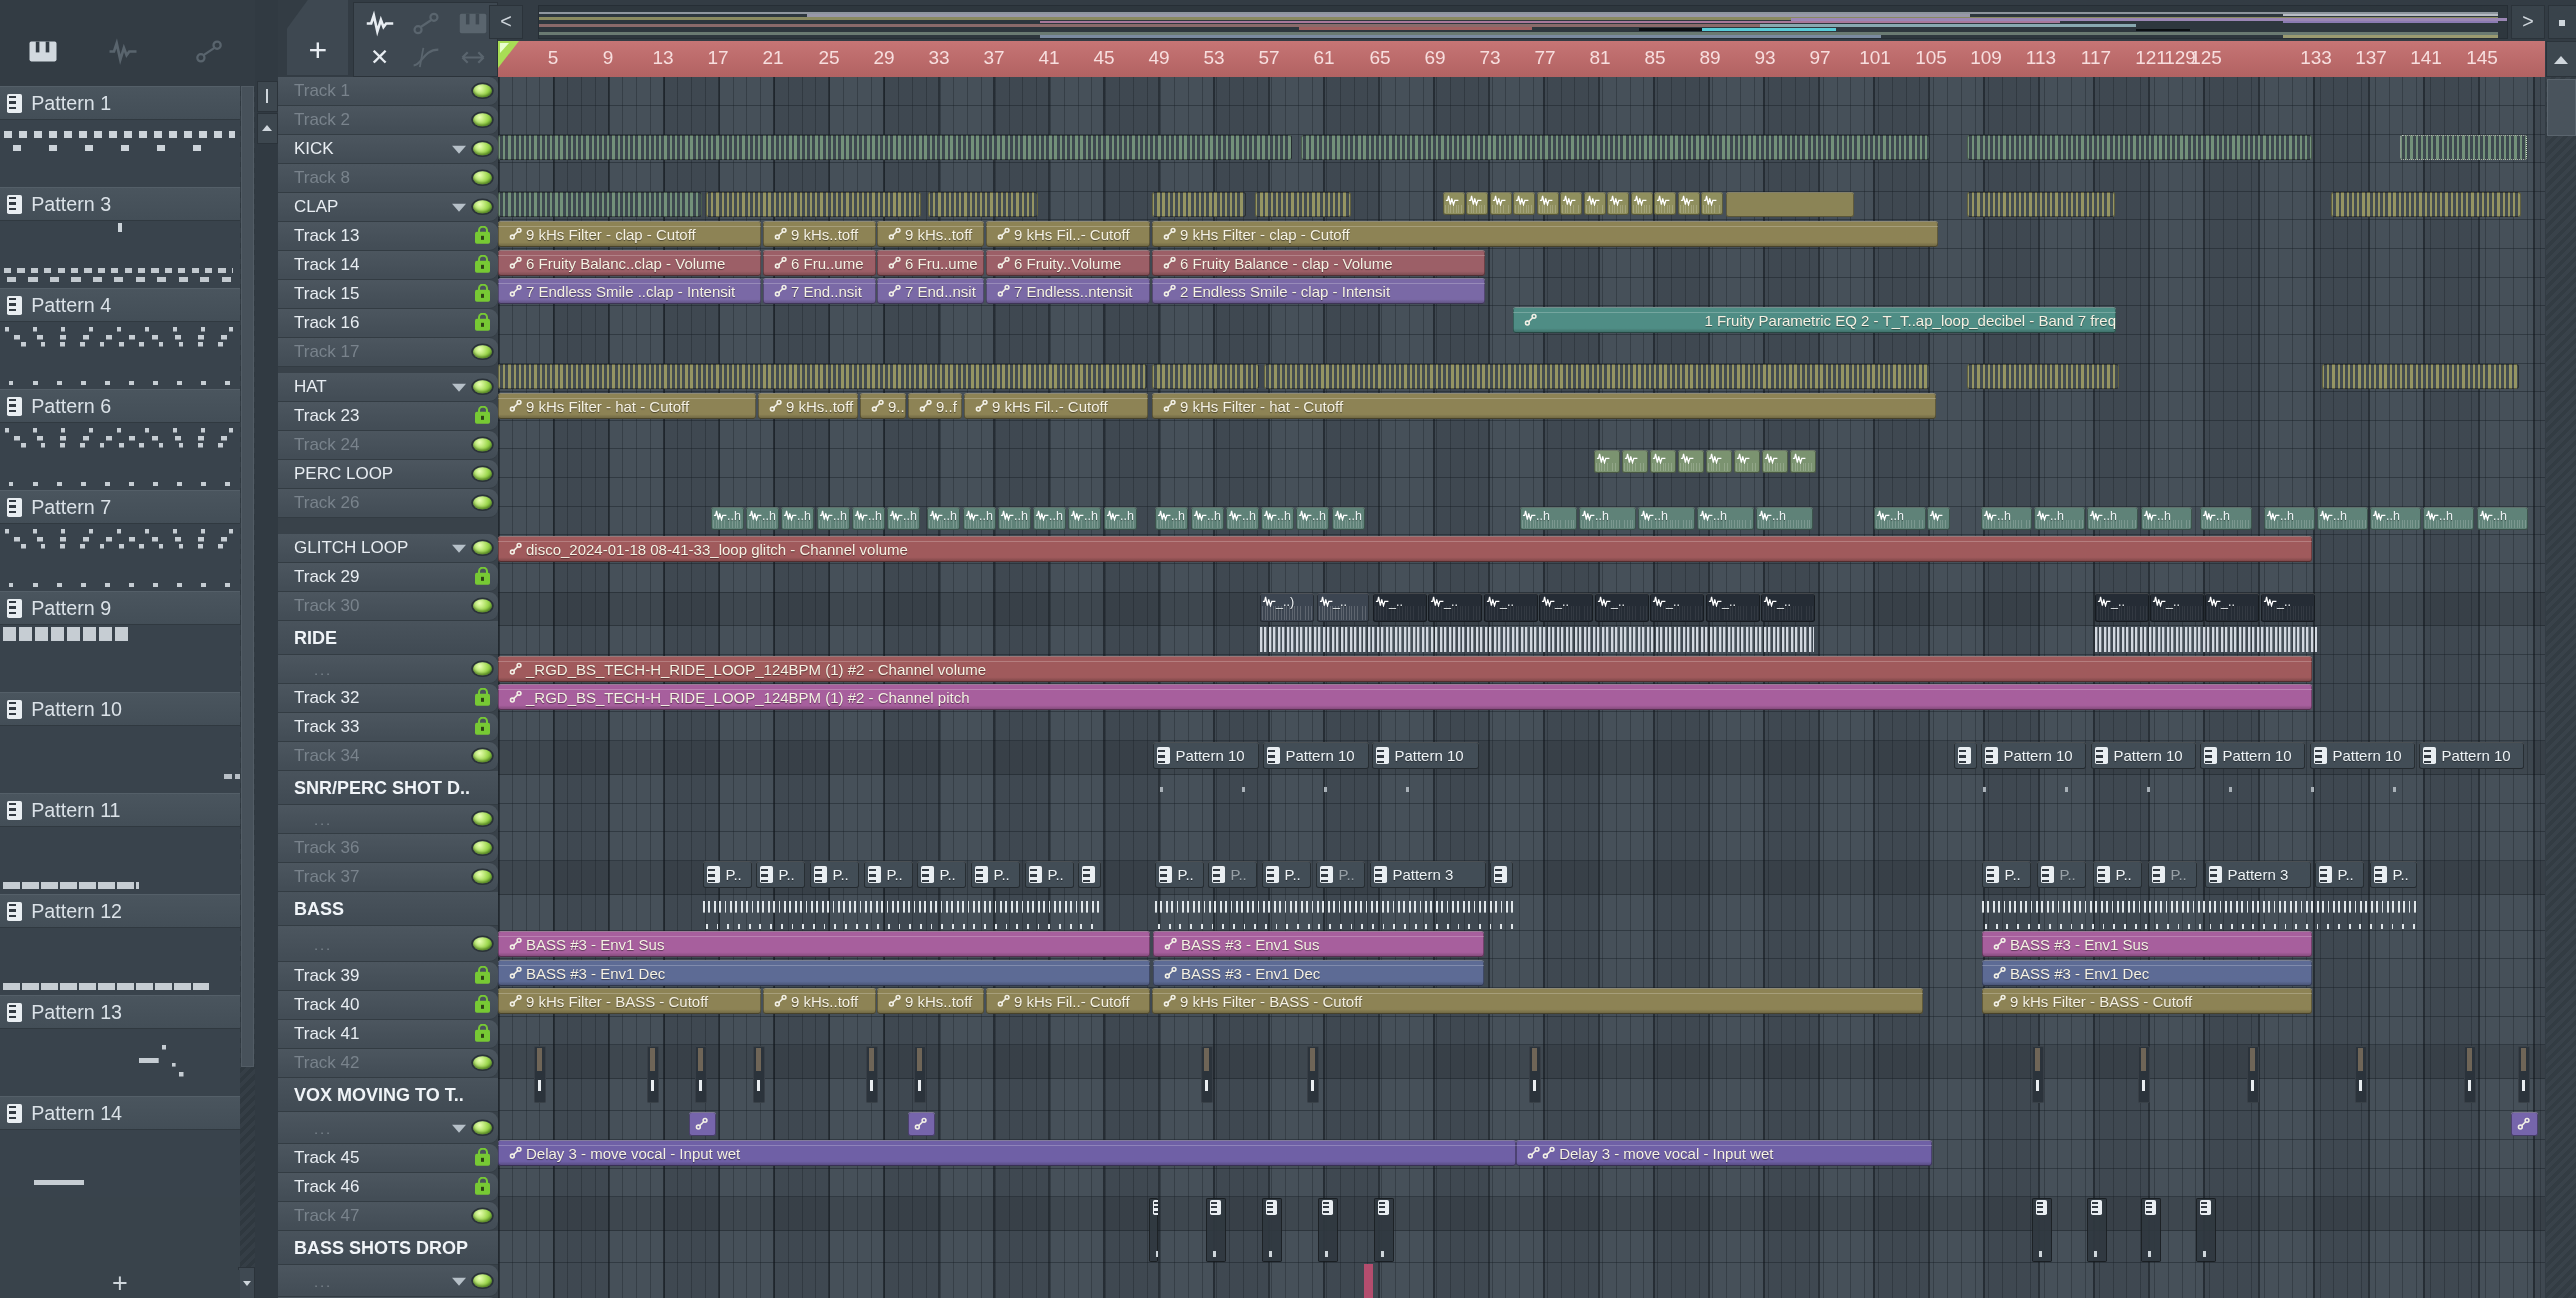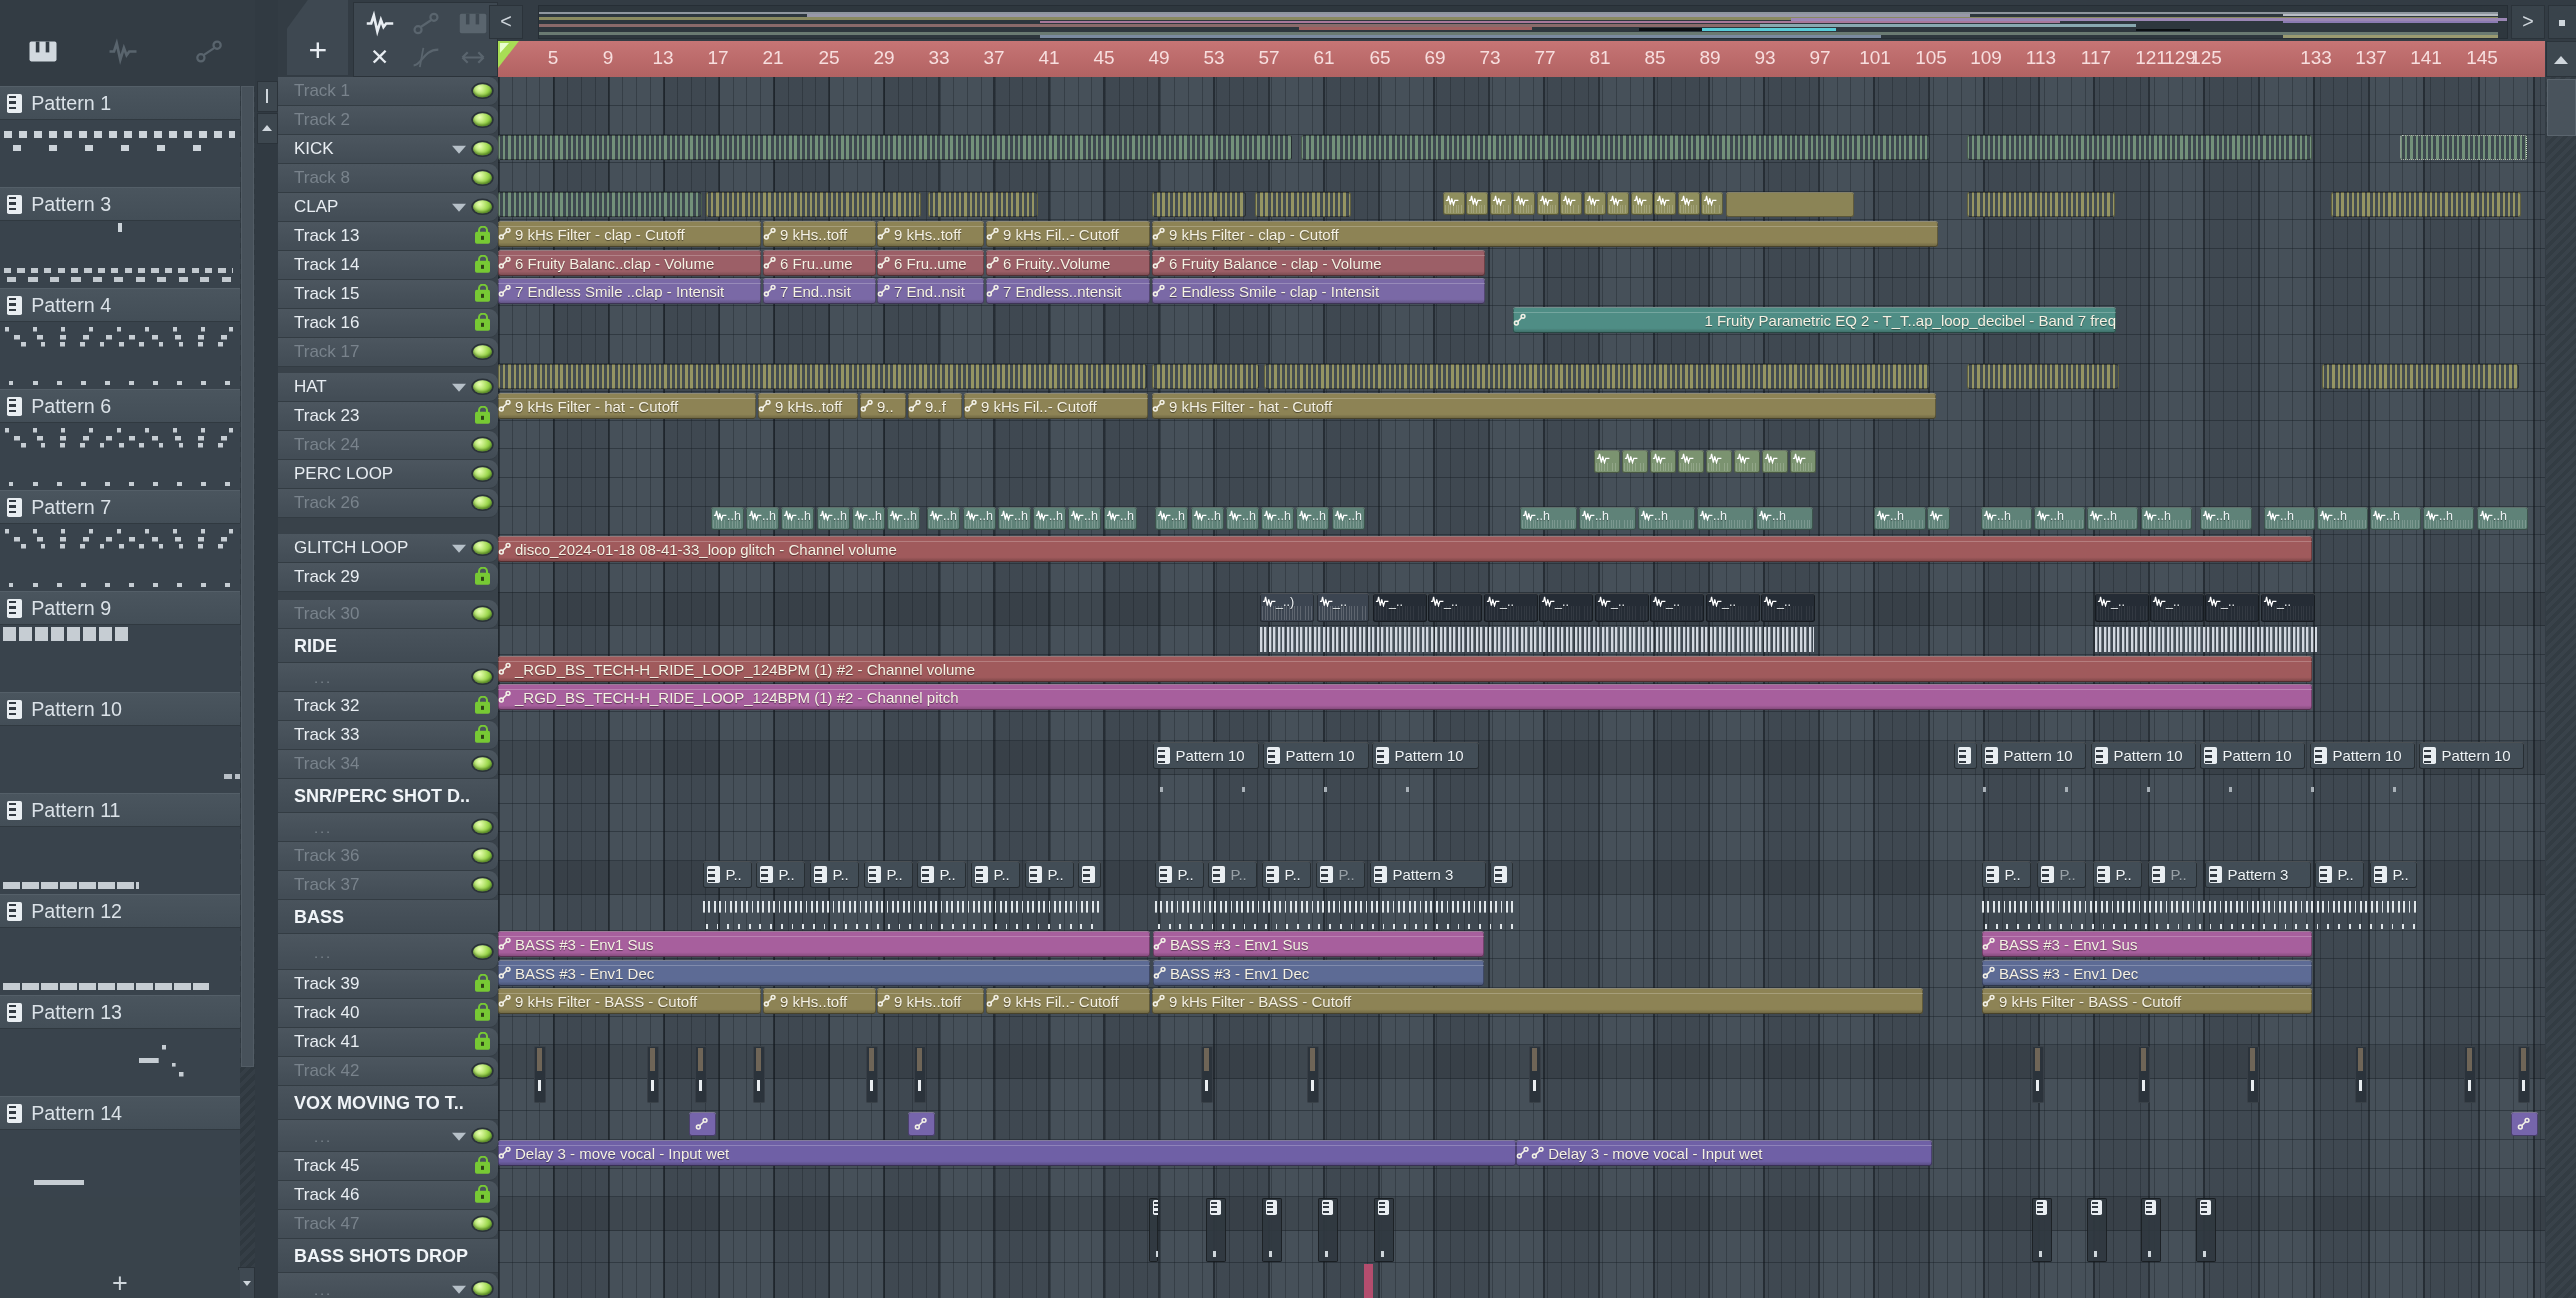--- a/index.html
+++ b/index.html
@@ -113,21 +113,21 @@
      background:repeating-linear-gradient(90deg,rgba(255,255,255,.022) 0 55px,rgba(0,0,0,.05) 55px 110px);}
   #vminor{position:absolute;inset:0;
      background:repeating-linear-gradient(90deg,rgba(22,28,34,.33) 0 0.9px,rgba(0,0,0,0) 0.9px 13.8px);}
   #vmajor{position:absolute;inset:0;
      background:repeating-linear-gradient(90deg,rgba(14,19,24,.5) 0 1.8px,rgba(0,0,0,0) 1.8px 55px);}
   #rowbgs,#clips{position:absolute;inset:0;}
   .rbg{position:absolute;left:0;width:2047px;box-sizing:border-box;border-bottom:1.8px solid rgba(24,31,37,.45);}
   .rbg.grp{background:rgba(0,0,0,.10);}
   
   .clip{position:absolute;box-sizing:border-box;border-radius:2.7px;overflow:hidden;white-space:nowrap;}
-  .t-auto{display:flex;align-items:center;padding-left:0;
+  .t-auto{display:flex;align-items:center;padding-left:11px;
      box-shadow:inset 0 0.9px 0 rgba(255,255,255,.32), inset 0 0 0 0.9px rgba(0,0,0,.35);}
   .t-auto .cl{color:#f6f2e4;font-size:15px;text-shadow:0 0.9px 0.9px rgba(0,0,0,.45);margin-left:1.8px;}
   .t-auto::after{content:"";position:absolute;left:0;right:0;top:5.4px;border-top:0.9px solid rgba(255,255,255,.22);}
   .lk{flex:0 0 auto;width:13.4px;height:13.4px;margin-right:1.8px;}
   .lk circle{fill:none;stroke:#f2f0e6;stroke-width:1.6;}
   .lk path{stroke:#f2f0e6;stroke-width:1.6;}
   .t-stripe{box-shadow:inset 0 0 0 0.9px rgba(0,0,0,.4);}
   .c-sgreen{background:repeating-linear-gradient(90deg,#73917a 0 2.3px,#3d484f 2.3px 5.2px);}
   .c-solive{background:repeating-linear-gradient(90deg,#95956300 0, #959563 0 2.3px,#434c50 2.3px 5.2px);}
   .t-plain{box-shadow:inset 0 0.9px 0 rgba(255,255,255,.25), inset 0 0 0 0.9px rgba(0,0,0,.35);}
@@ -420,21 +420,21 @@
         </div>
         <div class="trow dim" style="height: 29px; margin-bottom: 16px; box-sizing: border-box;">
           <span class="lbl">Track 26</span>
           <span class="led"></span>
         </div>
         <div class="trow " style="height: 29px; margin-bottom: 0px; box-sizing: border-box;">
           <span class="lbl">GLITCH LOOP</span>
           <span class="arr"></span>
           <span class="led"></span>
         </div>
-        <div class="trow " style="height: 29px; margin-bottom: 8px; box-sizing: border-box; padding-left: 28px;">
+        <div class="trow " style="height: 29px; margin-bottom: 0px; box-sizing: border-box; padding-left: 28px;">
           <span class="lbl">Track 29</span>
           <span class="lock"></span>
         </div>
         <div class="trow dim" style="height: 29px; margin-bottom: 0px; box-sizing: border-box;">
           <span class="lbl">Track 30</span>
           <span class="led"></span>
         </div>
         <div class="trow grp" style="height: 34px; margin-bottom: 0px; box-sizing: border-box;">
           <span class="lbl">RIDE</span>
         </div>

